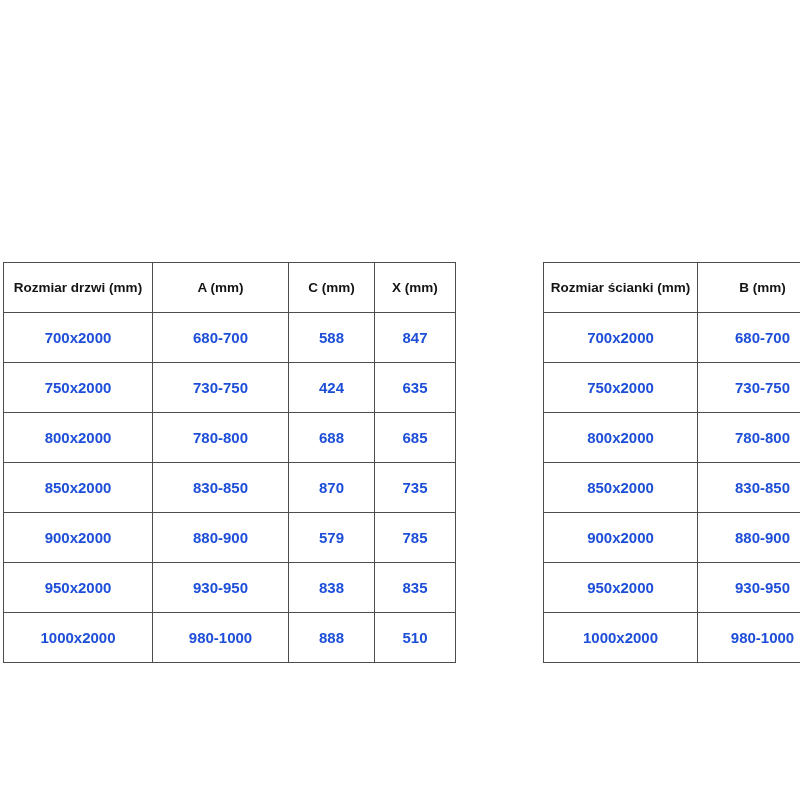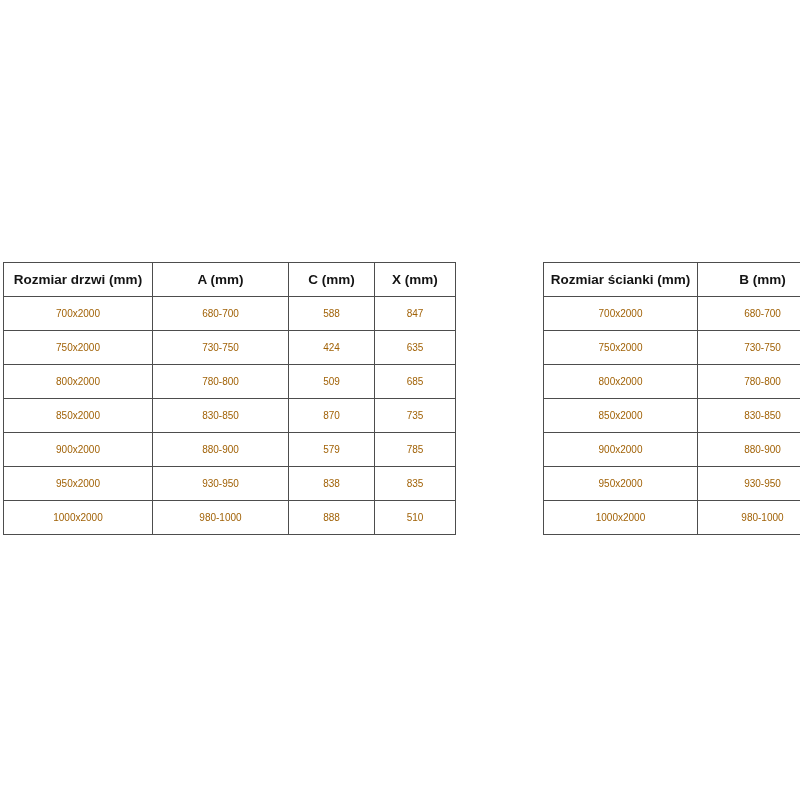--- a/index.html
+++ b/index.html
@@ -20,35 +20,35 @@
     top: 262px;
     border-collapse: collapse;
     table-layout: fixed;
     background: #ffffff;
   }
   table.spec-table th,
   table.spec-table td {
     border: 1px solid #4d4d4d;
     text-align: center;
     vertical-align: middle;
-    padding: 0 2px;
+    padding: 8px 2px;
     white-space: nowrap;
     overflow: hidden;
   }
   table.spec-table th {
     font-size: 13.5px;
     font-weight: bold;
     height: 33px;
     color: #141414;
   }
   table.spec-table td {
-    font-size: 10px;
-    font-weight: normal;
+    font-size: 15px;
+    font-weight: bold;
     height: 33px;
-    color: #a16207;
+    color: #1d4ed8;
   }
   
   #door-table { left: 3px; width: 452px; }
   #door-table col:nth-child(1) { width: 149px; }
   #door-table col:nth-child(2) { width: 136px; }
   #door-table col:nth-child(3) { width: 86px;  }
   #door-table col:nth-child(4) { width: 81px;  }
   
   #wall-table { left: 511px; width: 284px; margin-left: 32px; }
   #wall-table col:nth-child(1) { width: 154px; }
@@ -81,21 +81,21 @@
       </tr>
       <tr>
         <td>750x2000</td>
         <td>730-750</td>
         <td>424</td>
         <td>635</td>
       </tr>
       <tr>
         <td>800x2000</td>
         <td>780-800</td>
-        <td>509</td>
+        <td>688</td>
         <td>685</td>
       </tr>
       <tr>
         <td>850x2000</td>
         <td>830-850</td>
         <td>870</td>
         <td>735</td>
       </tr>
       <tr>
         <td>900x2000</td>

